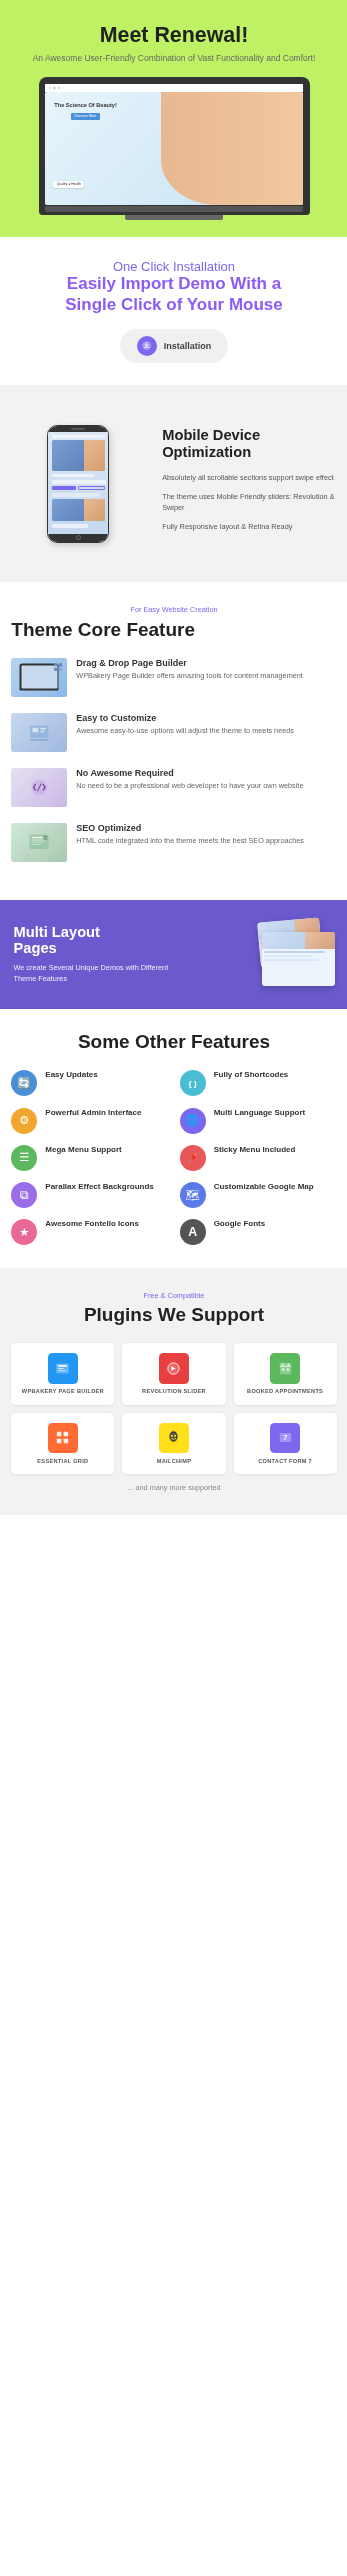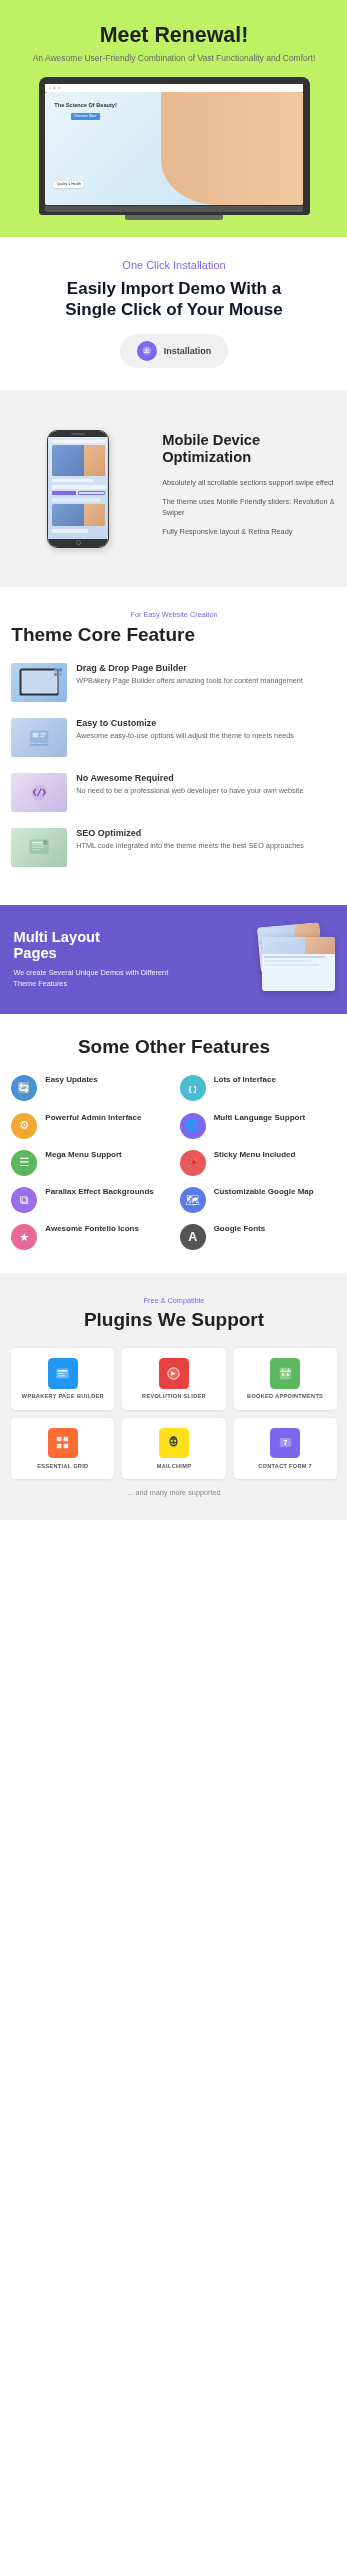--- a/index.html
+++ b/index.html
@@ -115,27 +115,27 @@
     }
 
     
     .section-install {
       text-align: center;
       padding: 22.6px 11.3px;
       background: #fff;
     }
     .section-install .tag {
       color: #7b68ee;
-      font-size: 11px;
-      margin-bottom: 8px;
+      font-size: 13px;
+      margin-bottom: 0;
     }
     .section-install h2 {
       font-size: 17px;
       font-weight: 900;
-      color: #0f172a;
+      color: #8b5cf6;
       line-height: 1.2;
       margin-bottom: 14px;
     }
     .install-btn {
       display: inline-flex;
       align-items: center;
       gap: 6.8px;
       background: #f0f0f0;
       border-radius: 22.6px;
       padding: 6.8px 17px;
@@ -727,21 +727,21 @@
     <div class="feature-cell">
       <div class="feat-icon blue">🔄</div>
       <div class="feature-cell-text">
         <h4>Easy Updates</h4>
       </div>
     </div>
 
     <div class="feature-cell">
       <div class="feat-icon teal" style="font-size:8px;font-weight:bold;">{ }</div>
       <div class="feature-cell-text">
-        <h4>Lots of Interface</h4>
+        <h4>Fully of Shortcodes</h4>
       </div>
     </div>
 
     <div class="feature-cell">
       <div class="feat-icon orange">⚙</div>
       <div class="feature-cell-text">
         <h4>Powerful Admin Interface</h4>
       </div>
     </div>
 

